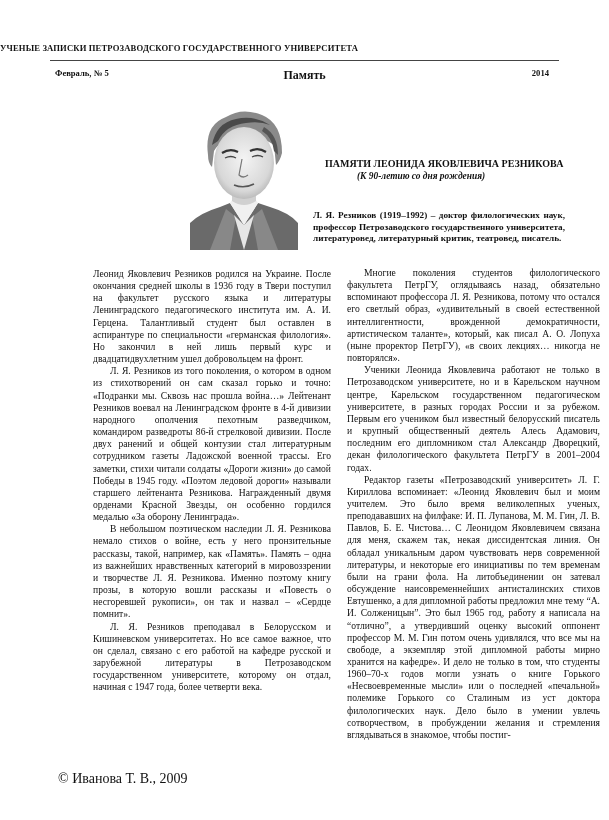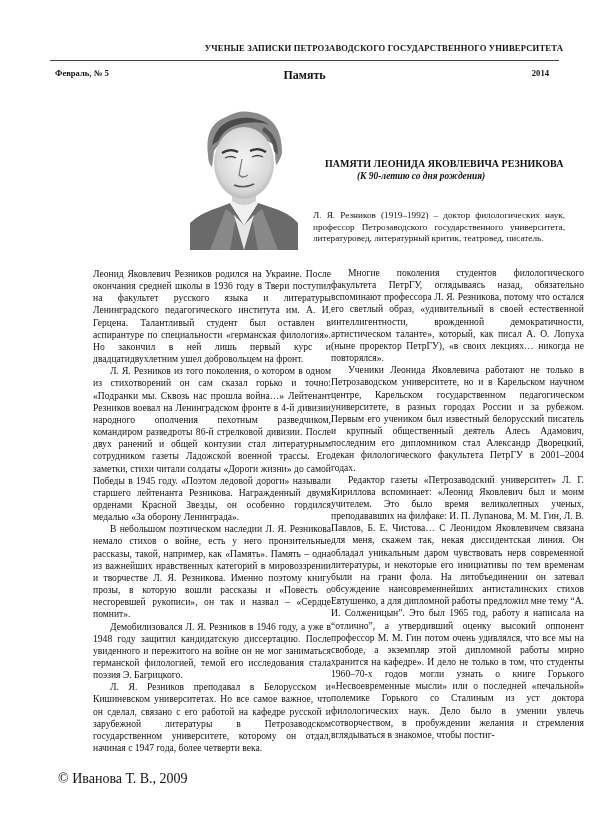--- a/index.html
+++ b/index.html
@@ -1,39 +1,39 @@
 <!DOCTYPE html>
 <html><head>
 <meta charset="utf-8">
 <style>
   html, body { margin: 0; padding: 0; background: #ffffff; }
   body { width: 609px; height: 820px; position: relative; overflow: hidden;
          font-family: "Liberation Serif", serif; color: #111; }
-  .journal-title { position: absolute; top: 43px; left: 0; width: 563px; text-align: right;
+  .journal-title { position: absolute; top: 43px; left: 0; width: 563px; text-align: left;
          font-size: 8.6px; font-weight: bold; letter-spacing: 0.15px; }
   .rule { position: absolute; top: 60px; left: 50px; width: 509px; height: 0;
          border-top: 1.5px solid #444; }
   .issue { position: absolute; top: 68px; left: 55px; font-size: 8.6px; font-weight: bold; }
   .section { position: absolute; top: 68px; left: 0; width: 609px; text-align: center;
          font-size: 12px; font-weight: bold; }
   .year { position: absolute; top: 68px; right: 60px; font-size: 8.6px; font-weight: bold; }
 
   .photo { position: absolute; left: 190px; top: 105px; width: 108px; height: 145px; }
 
   .art-title { position: absolute; left: 325px; top: 158px; width: 260px; font-size: 10px;
          font-weight: bold; }
   .art-subtitle { position: absolute; left: 313px; top: 171px; width: 260px; font-size: 9.4px;
          font-weight: bold; font-style: italic; margin-left: 44px; }
   .abstract { position: absolute; left: 313px; top: 210px; width: 252px; font-size: 9.2px;
-         line-height: 11.7px; text-align: justify; }
+         line-height: 11.7px; text-align: justify; font-weight: bold; }
 
   .col { position: absolute; font-size: 9.6px; line-height: 12.15px; text-align: justify;
          hyphens: manual; margin-left: 35px; }
   .col-left { left: 58px; top: 268px; width: 238px; }
-  .col-right { left: 296px; top: 267px; width: 253px; }
+  .col-right { left: 312px; top: 267px; width: 253px; }
   .col p { margin: 0; text-indent: 17px; }
   .col p.first { text-indent: 0; }
 
   .copyright { position: absolute; left: 58px; top: 771px; font-size: 14px; }
 </style>
 </head>
 <body>
 
 <div>
   <div class="journal-title">УЧЕНЫЕ ЗАПИСКИ ПЕТРОЗАВОДСКОГО ГОСУДАРСТВЕННОГО УНИВЕРСИТЕТА</div>
@@ -83,21 +83,20 @@
 <div>
   <div class="art-title">ПАМЯТИ ЛЕОНИДА ЯКОВЛЕВИЧА РЕЗНИКОВА</div>
   <div class="art-subtitle">(К 90-летию со дня рождения)</div>
   <div class="abstract">Л. Я. Резников (1919–1992) – доктор филологических наук, профессор Петрозаводского государственного университета, литературовед, литературный критик, театровед, писатель.</div>
 </div>
 
 <div class="col col-left">
   <p class="first">Леонид Яковлевич Резников родился на Украине. После окончания средней школы в 1936 году в Твери поступил на факультет русского языка и литературы Ленинградского педагогического института им. А. И. Герцена. Талантливый студент был оставлен в аспирантуре по специальности «германская филология». Но закончил в ней лишь первый курс и двадцатидвухлетним ушел добровольцем на фронт.</p>
   <p>Л. Я. Резников из того поколения, о котором в одном из стихотворений он сам сказал горько и точно: «Подранки мы. Сквозь нас прошла война…» Лейтенант Резников воевал на Ленинградском фронте в 4-й дивизии народного ополчения пехотным разведчиком, командиром разведроты 86-й стрелковой дивизии. После двух ранений и общей контузии стал литературным сотрудником газеты Ладожской военной трассы. Его заметки, стихи читали солдаты «Дороги жизни» до самой Победы в 1945 году. «Поэтом ледовой дороги» называли старшего лейтенанта Резникова. Награжденный двумя орденами Красной Звезды, он особенно гордился медалью «За оборону Ленинграда».</p>
   <p>В небольшом поэтическом наследии Л. Я. Резникова немало стихов о войне, есть у него пронзительные рассказы, такой, например, как «Память». Память – одна из важнейших нравственных категорий в мировоззрении и творчестве Л. Я. Резникова. Именно поэтому книгу прозы, в которую вошли рассказы и «Повесть о несгоревшей рукописи», он так и назвал – «Сердце помнит».</p>
-  <p>Демобилизовался Л. Я. Резников в 1946 году, а уже в 1948 году защитил кандидатскую диссертацию. После увиденного и пережитого на войне он не мог заниматься германской филологией, темой его исследования стала поэзия Э. Багрицкого.</p>
   <p>Л. Я. Резников преподавал в Белорусском и Кишиневском университетах. Но все самое важное, что он сделал, связано с его работой на кафедре русской и зарубежной литературы в Петрозаводском государственном университете, которому он отдал, начиная с 1947 года, более четверти века.</p>
 </div>
 
 <div class="col col-right">
   <p>Многие поколения студентов филологического факультета ПетрГУ, оглядываясь назад, обязательно вспоминают профессора Л. Я. Резникова, потому что остался его светлый образ, «удивительный в своей естественной интеллигентности, врожденной демократичности, артистическом таланте», который, как писал А. О. Лопуха (ныне проректор ПетрГУ), «в своих лекциях… никогда не повторялся».</p>
   <p>Ученики Леонида Яковлевича работают не только в Петрозаводском университете, но и в Карельском научном центре, Карельском государственном педагогическом университете, в разных городах России и за рубежом. Первым его учеником был известный белорусский писатель и крупный общественный деятель Алесь Адамович, последним его дипломником стал Александр Дворецкий, декан филологического факультета ПетрГУ в 2001–2004 годах.</p>
   <p>Редактор газеты «Петрозаводский университет» Л. Г. Кириллова вспоминает: «Леонид Яковлевич был и моим учителем. Это было время великолепных ученых, преподававших на филфаке: И. П. Лупанова, М. М. Гин, Л. В. Павлов, Б. Е. Чистова… С Леонидом Яковлевичем связана для меня, скажем так, некая диссидентская линия. Он обладал уникальным даром чувствовать нерв современной литературы, и некоторые его инициативы по тем временам были на грани фола. На литобъединении он затевал обсуждение наисовременнейших антисталинских стихов Евтушенко, а для дипломной работы предложил мне тему “А. И. Солженицын”. Это был 1965 год, работу я написала на “отлично”, а утвердивший оценку высокий оппонент профессор М. М. Гин потом очень удивлялся, что все мы на свободе, а экземпляр этой дипломной работы мирно хранится на кафедре». И дело не только в том, что студенты 1960–70-х годов могли узнать о книге Горького «Несвоевременные мысли» или о последней «печальной» полемике Горького со Сталиным из уст доктора филологических наук. Дело было в умении увлечь сотворчеством, в пробуждении желания и стремления вглядываться в знакомое, чтобы постиг-</p>
 </div>
 
 <div class="copyright">© Иванова Т. В., 2009</div>

